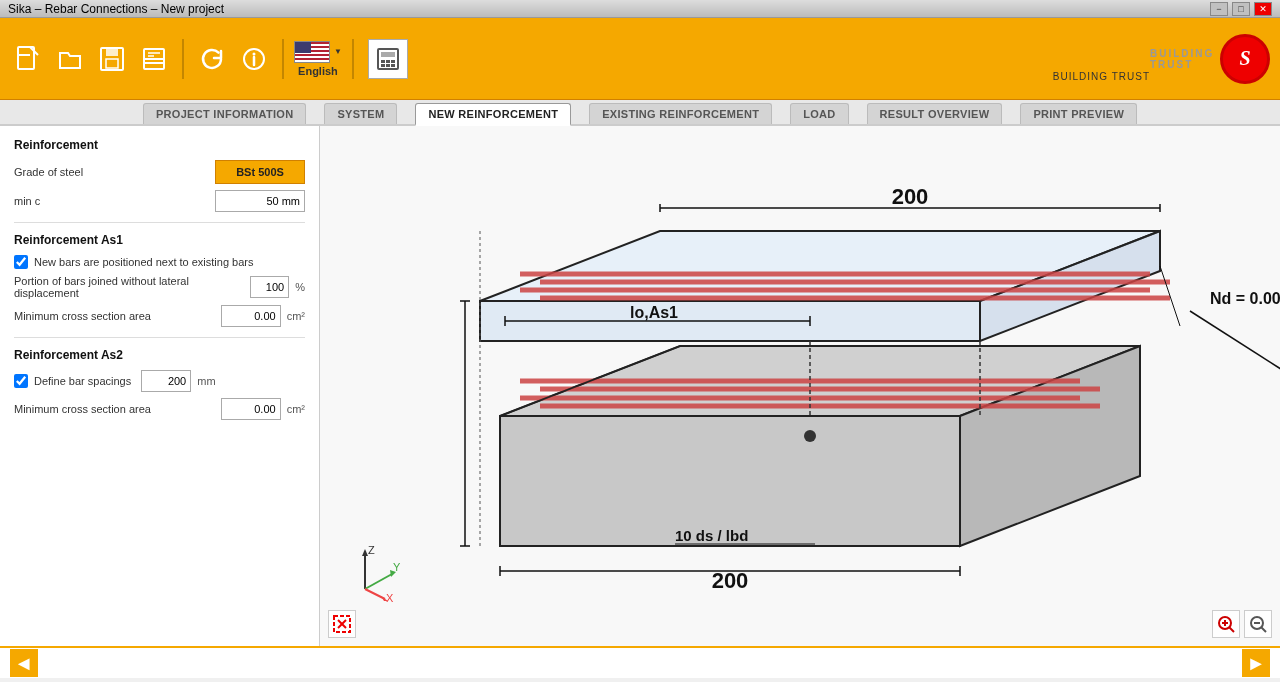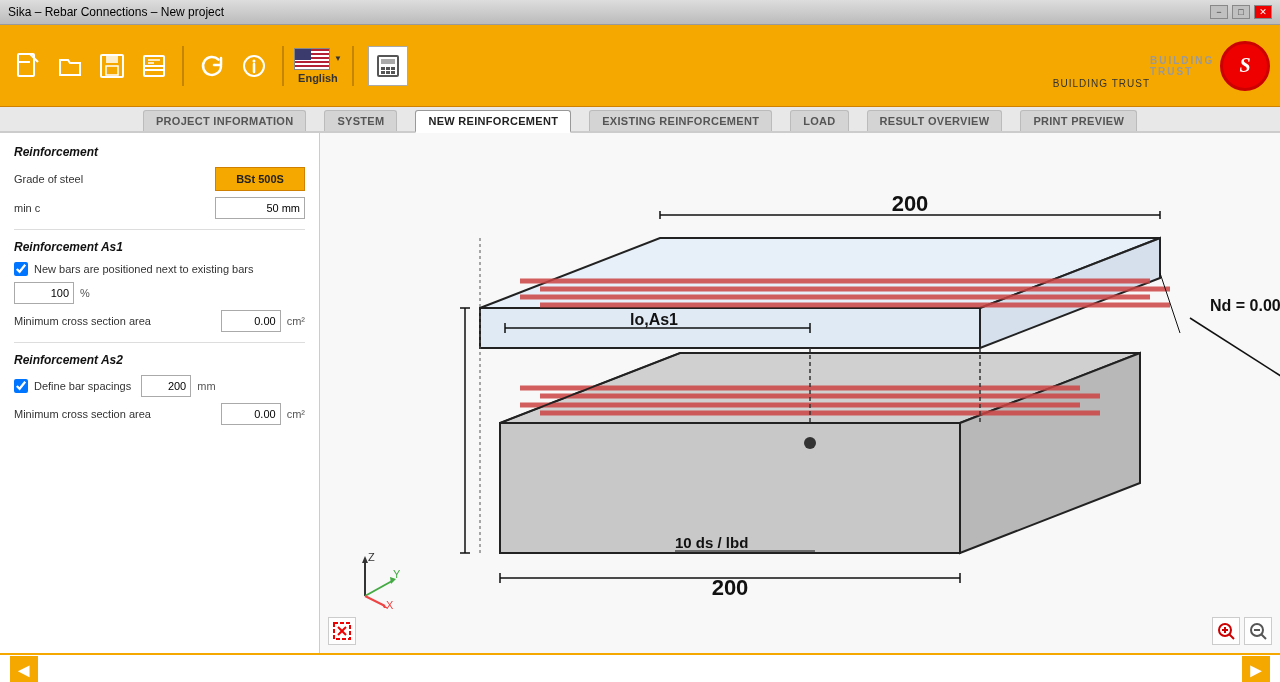--- a/index.html
+++ b/index.html
@@ -1,20 +1,20 @@
 <!DOCTYPE html>
 <html><head>
   <meta charset="utf-8">
   <style>
     * { margin: 0; padding: 0; box-sizing: border-box; }
     body { width: 1280px; height: 682px; overflow: hidden; font-family: Arial, sans-serif; font-size: 12px; background: #f0f0f0; }
 
     
     #titlebar {
-      height: 25px;
+      height: 18px;
       background: linear-gradient(to bottom, #ddd, #bbb);
       display: flex;
       align-items: center;
       justify-content: space-between;
       padding: 0 8px;
       border-bottom: 1px solid #999;
       user-select: none;
     }
     #titlebar-controls { display: flex; gap: 4px; }
     .title-btn {
@@ -145,21 +145,20 @@
       border-right: 1px solid #ccc;
       padding: 12px 14px;
       overflow-y: auto;
       flex-shrink: 0;
     }
     .section-title {
       font-weight: bold;
       font-size: 12px;
       margin-bottom: 8px;
       color: #111;
-      font-style: italic;
     }
     .form-row {
       display: flex;
       align-items: center;
       margin-bottom: 6px;
       gap: 6px;
     }
     .form-label {
       flex: 1;
       font-size: 11px;
@@ -409,21 +408,22 @@
 
     <hr class="section-divider">
 
     <div>
       <div class="section-title">Reinforcement As1</div>
       <div class="checkbox-row">
         <input type="checkbox" id="cb-as1" checked="" style="">
         <label class="checkbox-label" for="cb-as1">New bars are positioned next to existing bars</label>
       </div>
       <div class="form-row">
-        <input class="form-input" type="text" value="100" style="width: 60px;">
+        <span class="form-label">Portion of bars joined without lateral displacement</span>
+        <input class="form-input" type="text" value="100" style="width: 39px;">
         <span class="unit-label">%</span>
       </div>
       <div class="form-row">
         <span class="form-label">Minimum cross section area</span>
         <input class="form-input" type="text" value="0.00" style="width: 60px;">
         <span class="unit-label">cm²</span>
       </div>
     </div>
 
     <hr class="section-divider">

